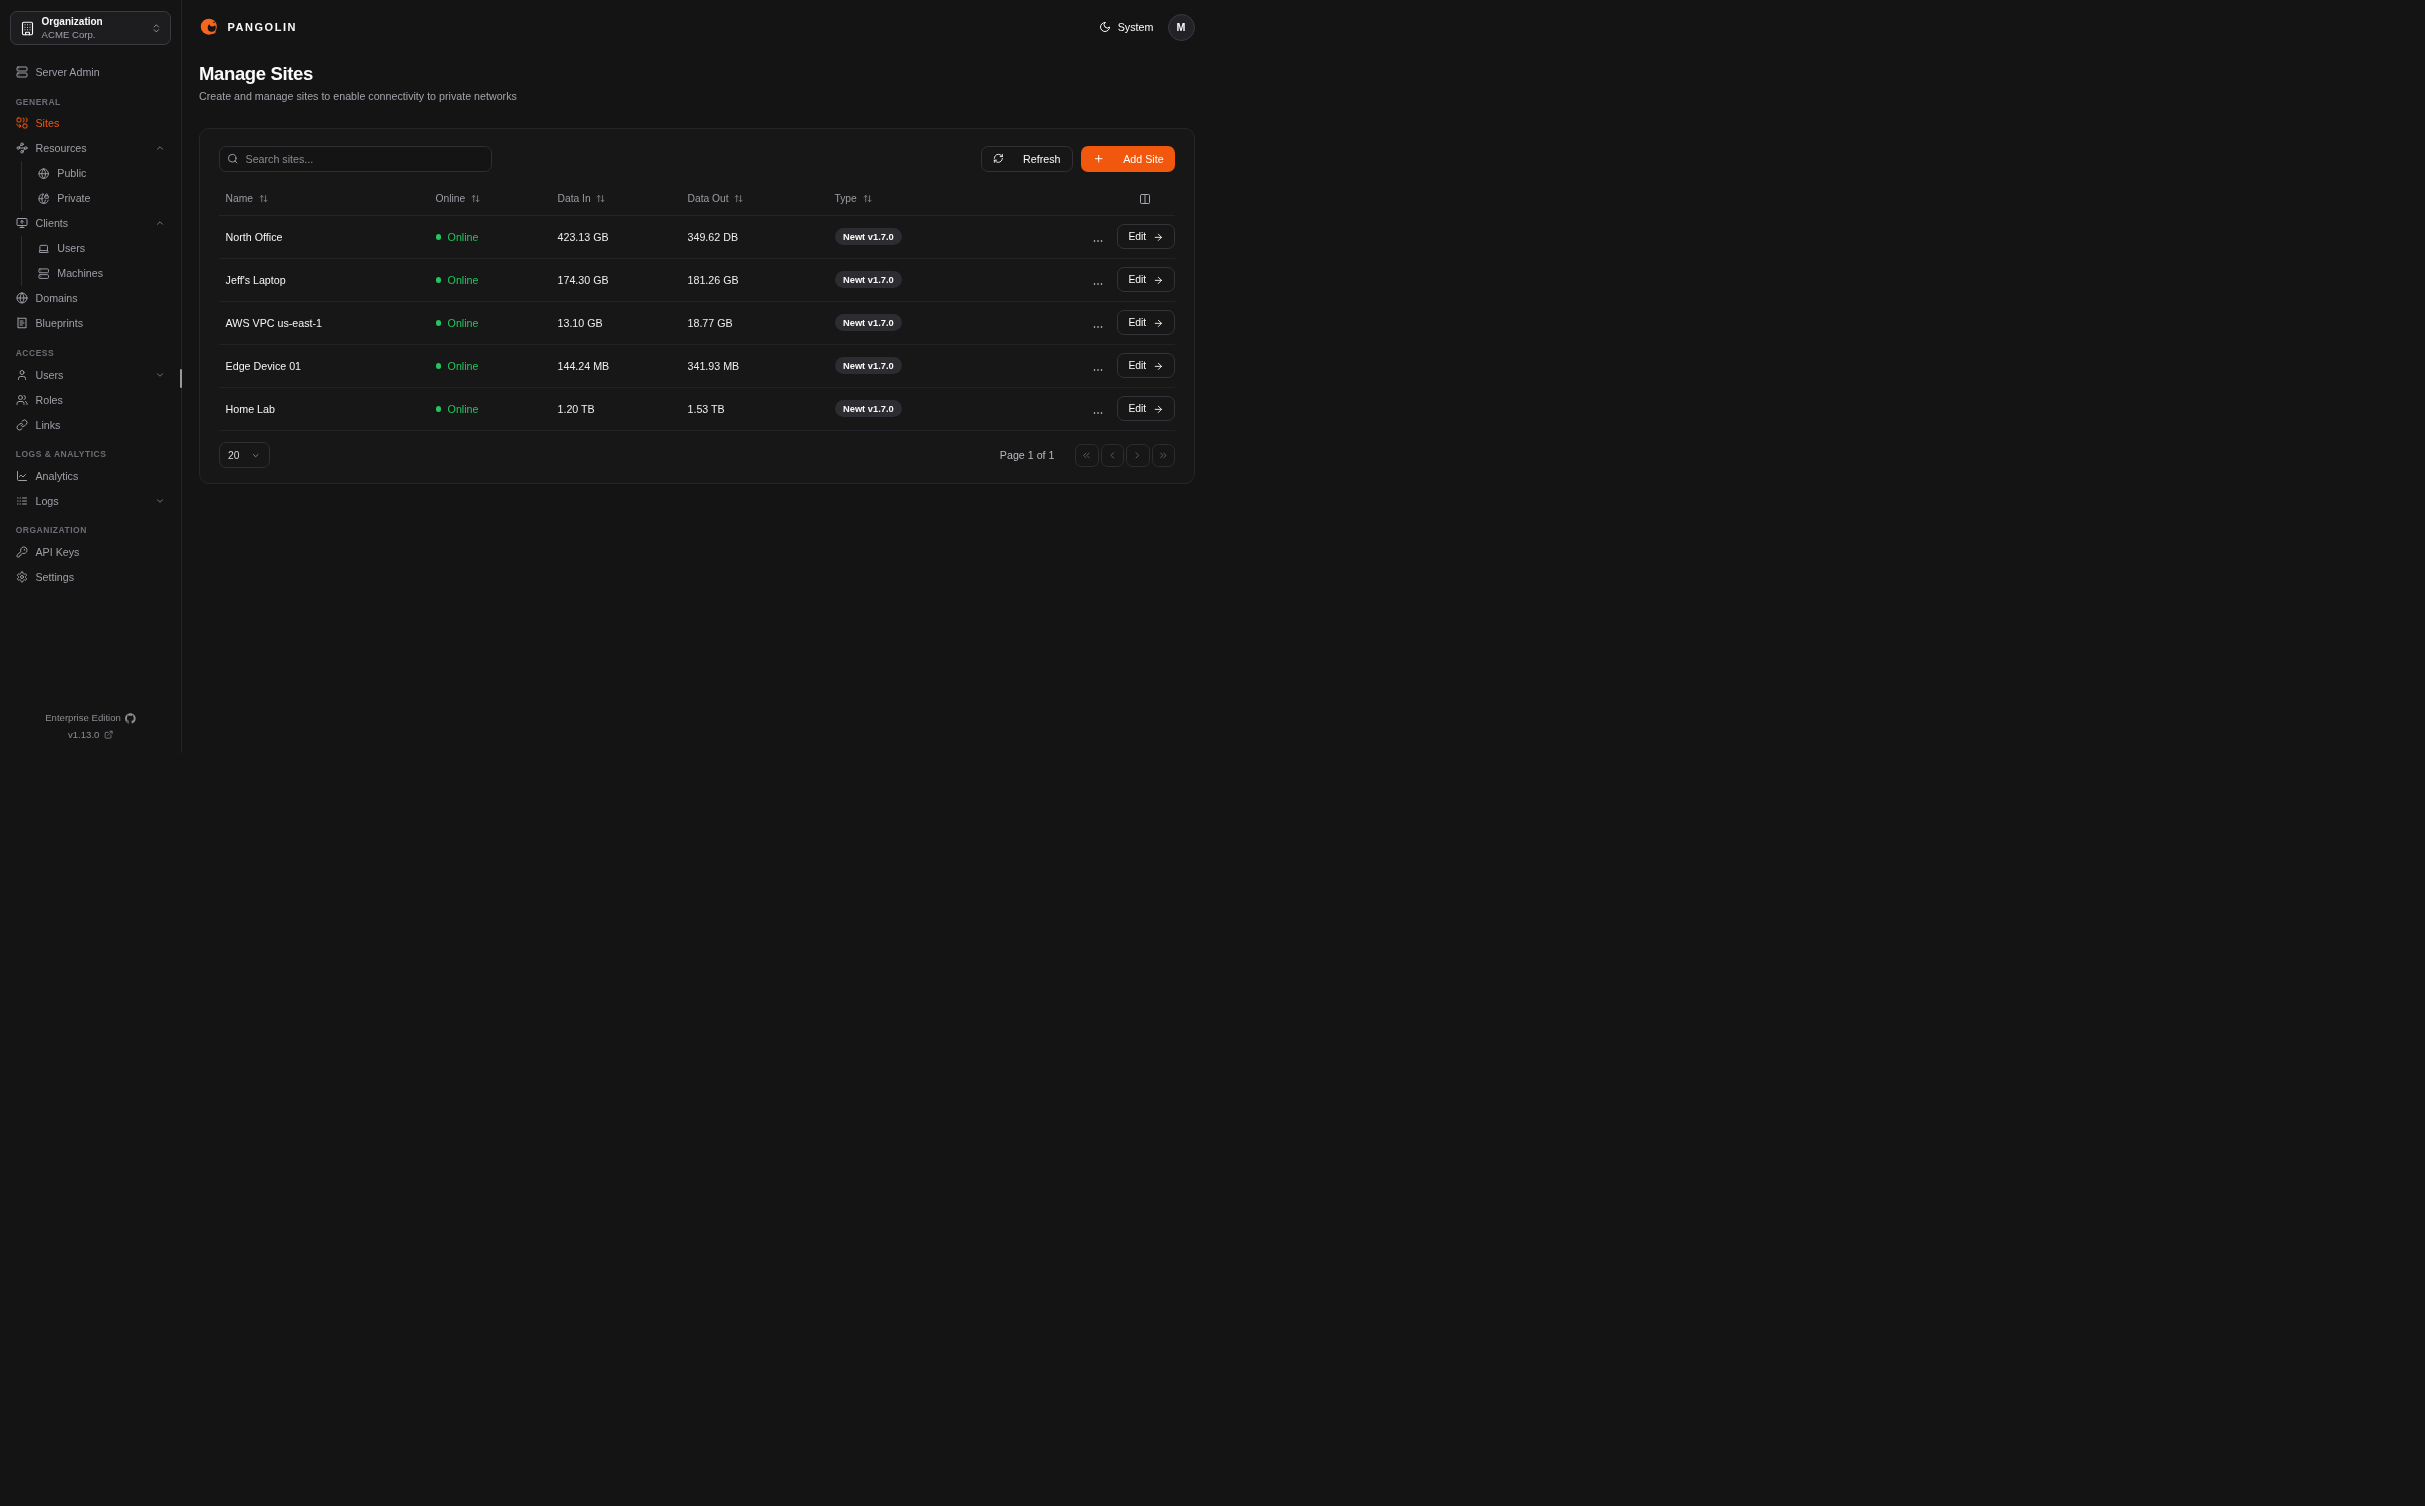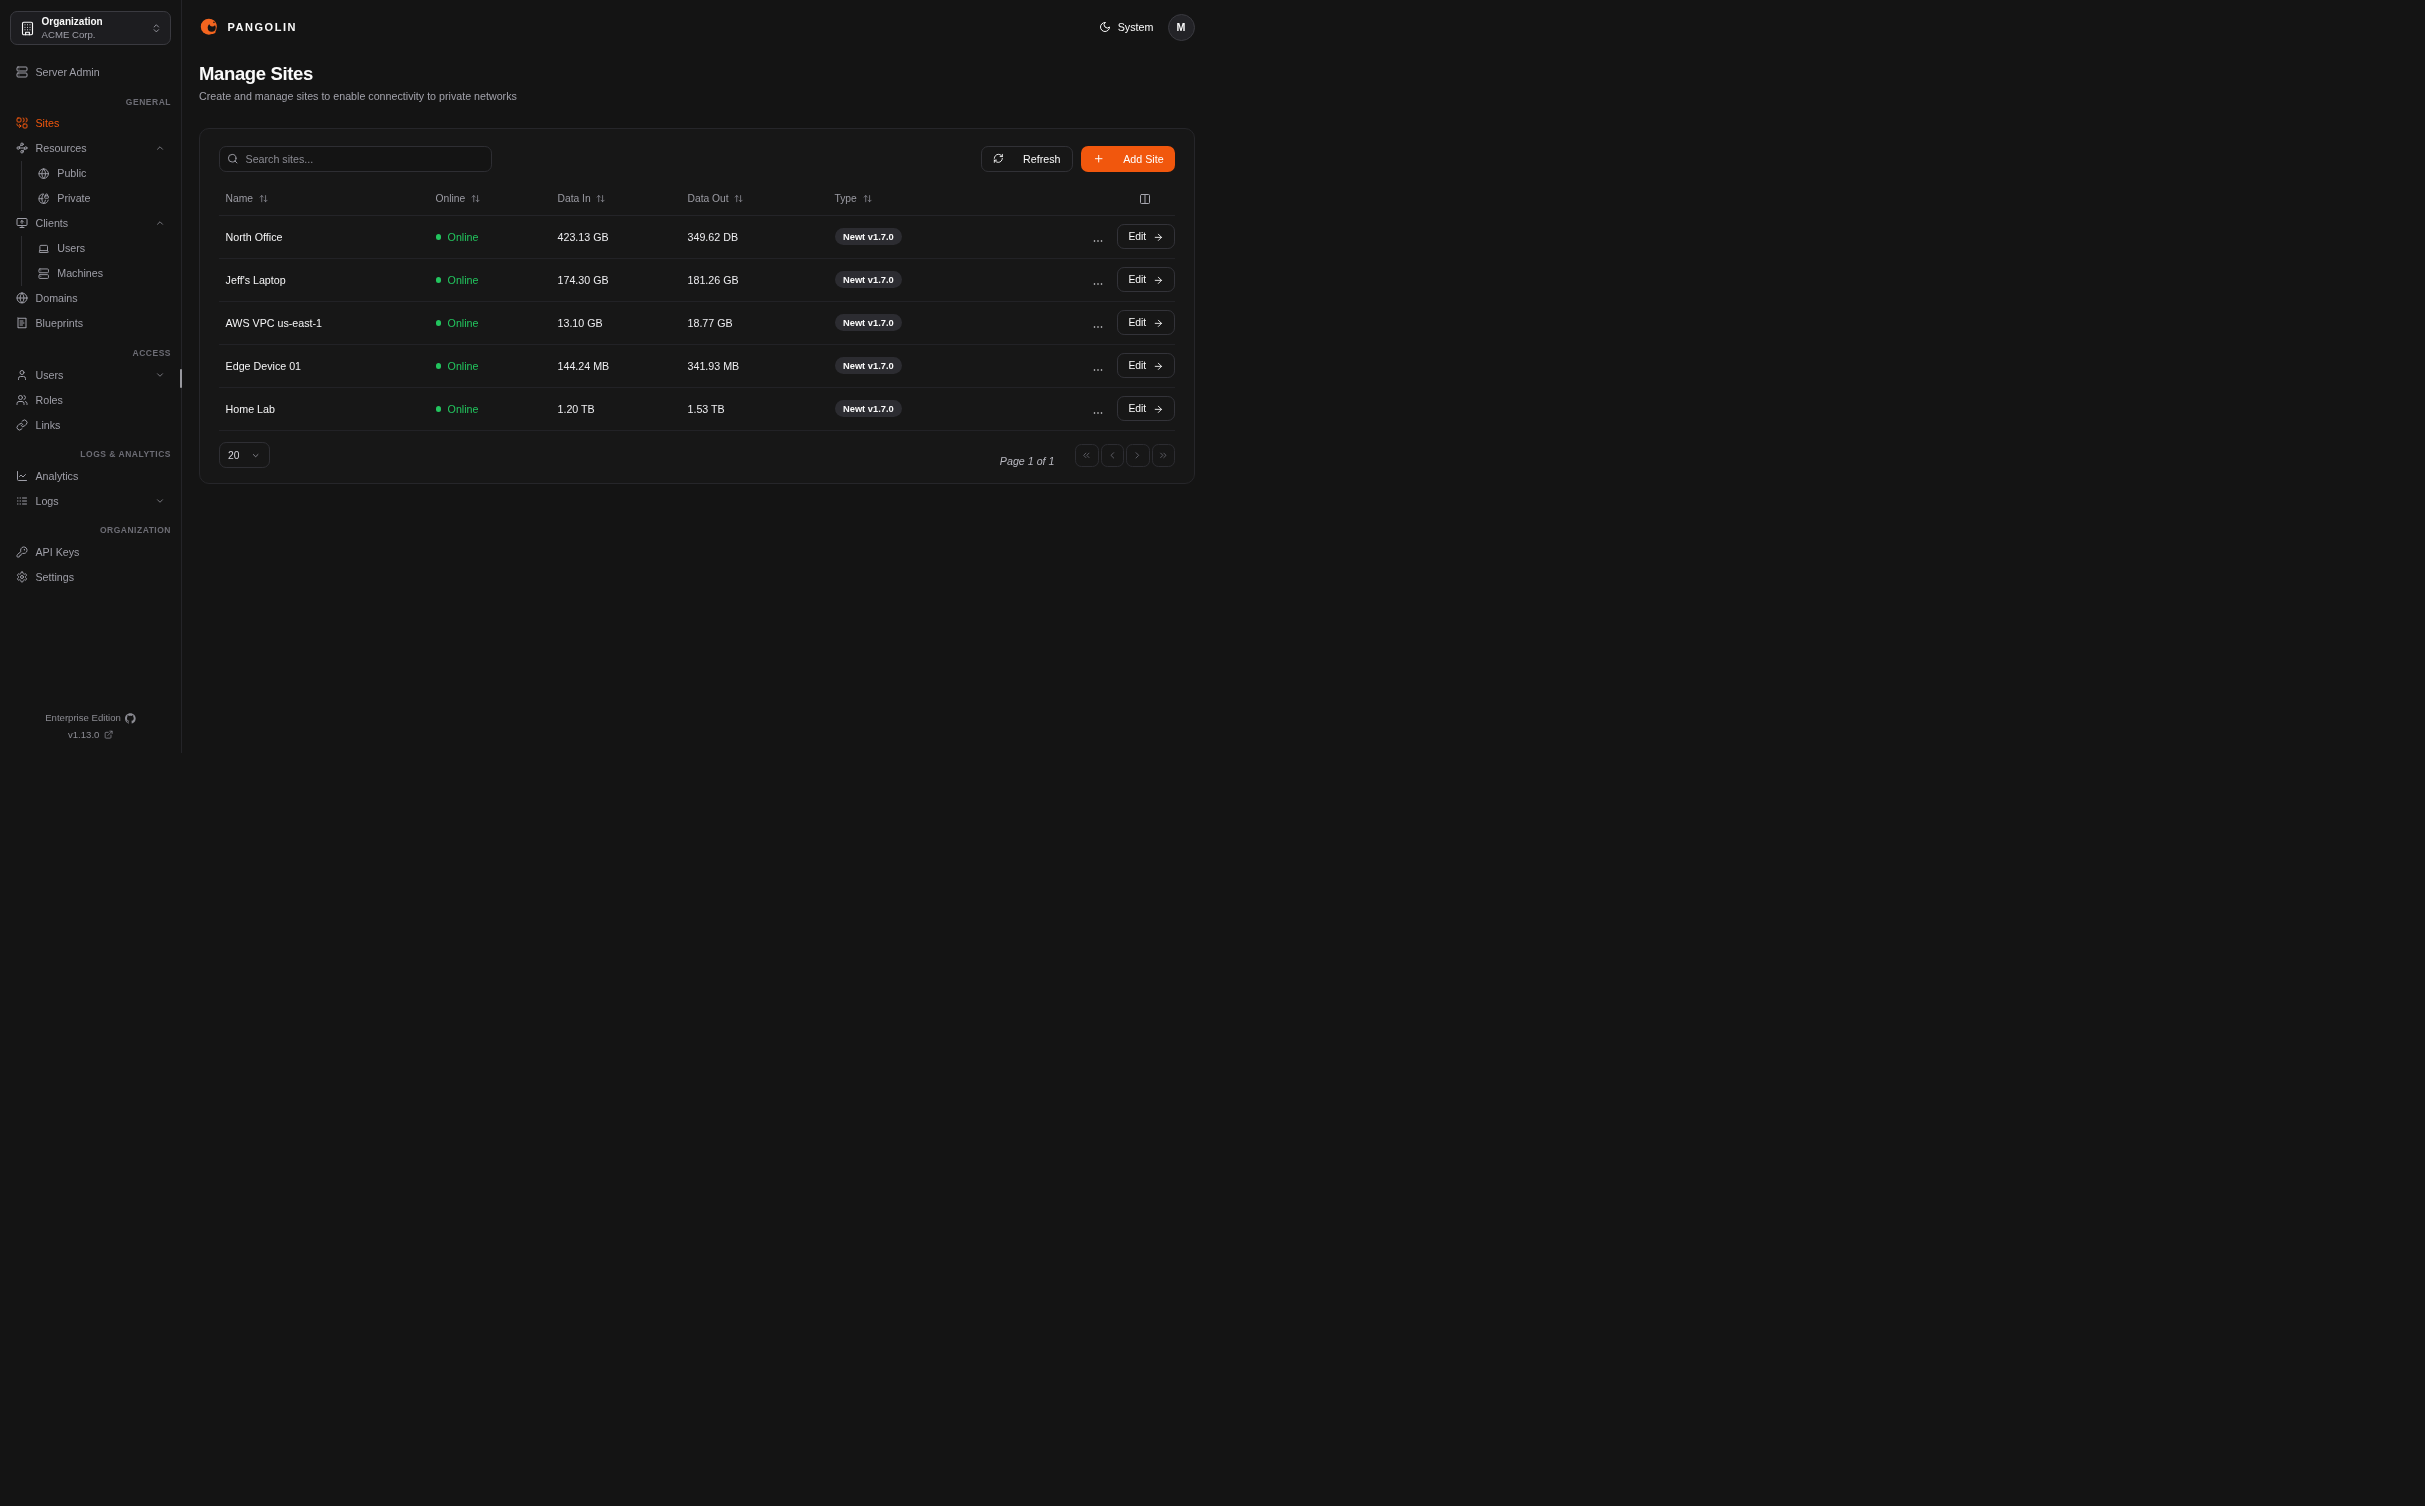--- a/index.html
+++ b/index.html
@@ -26,21 +26,21 @@
     background:#1d1d20; border:0.7px solid #3a3a40; border-radius:7.1px;
     color:#fafafa; cursor:pointer; text-align:left;
     font-family:inherit;
   }
   .org-ic { color:#fafafa; }
   .org-text { display:flex; flex-direction:column; line-height:1.25; flex:1; min-width:0; }
   .org-label { font-size:10px; font-weight:700; color:#fafafa; }
   .org-value { font-size:9.6px; color:#9f9fa8; }
   .org-chev { color:#9f9fa8; }
 
-  nav { margin-top:14.2px; flex:0 0 auto;text-align:right; }
+  nav { margin-top:14.2px; flex:0 0 auto; }
   .nav-item {
     display:flex; align-items:center; gap:7.8px;
     height:25px; padding:0 5.7px; border-radius:5.7px;
     color:#9f9fa8; font-size:10.7px; cursor:pointer; text-decoration:none;
   }
   .nav-item .ic { display:flex; color:inherit; }
   .nav-item .chev { margin-left:auto; color:#8a8a92; display:flex; }
   .nav-item.active { color:#f1570d; }
   .section-label {
     font-size:8.5px; font-weight:600; letter-spacing:.06em;
@@ -127,21 +127,21 @@
 
   
   .pagination { margin-top:11.4px; display:flex; align-items:center; justify-content:space-between; }
   .page-size {
     display:flex; align-items:center; justify-content:space-between;
     width:51px; height:26px; padding:0 8.5px;
     background:transparent; border:0.7px solid #2f2f34; border-radius:7.1px;
     color:#d6d6dc; font-size:10.3px; font-family:inherit; cursor:pointer;
   }
   .page-size .chev { color:#9f9fa8; display:flex; }
-  .pag-right { display:flex; align-items:flex-end; gap:2px;font-style:italic; }
+  .pag-right { display:flex; align-items:center; gap:2px; }
   .page-info { font-size:10.7px; font-weight:500; color:#b9b9c1; margin-right:18.5px; }
   .pg-btn {
     width:23.5px; height:23.5px; border-radius:6.4px;
     background:transparent; border:0.7px solid #2c2c31; color:#63636b;
     display:flex; align-items:center; justify-content:center; cursor:pointer;
   }
 </style>
 </head>
 <body>
 

